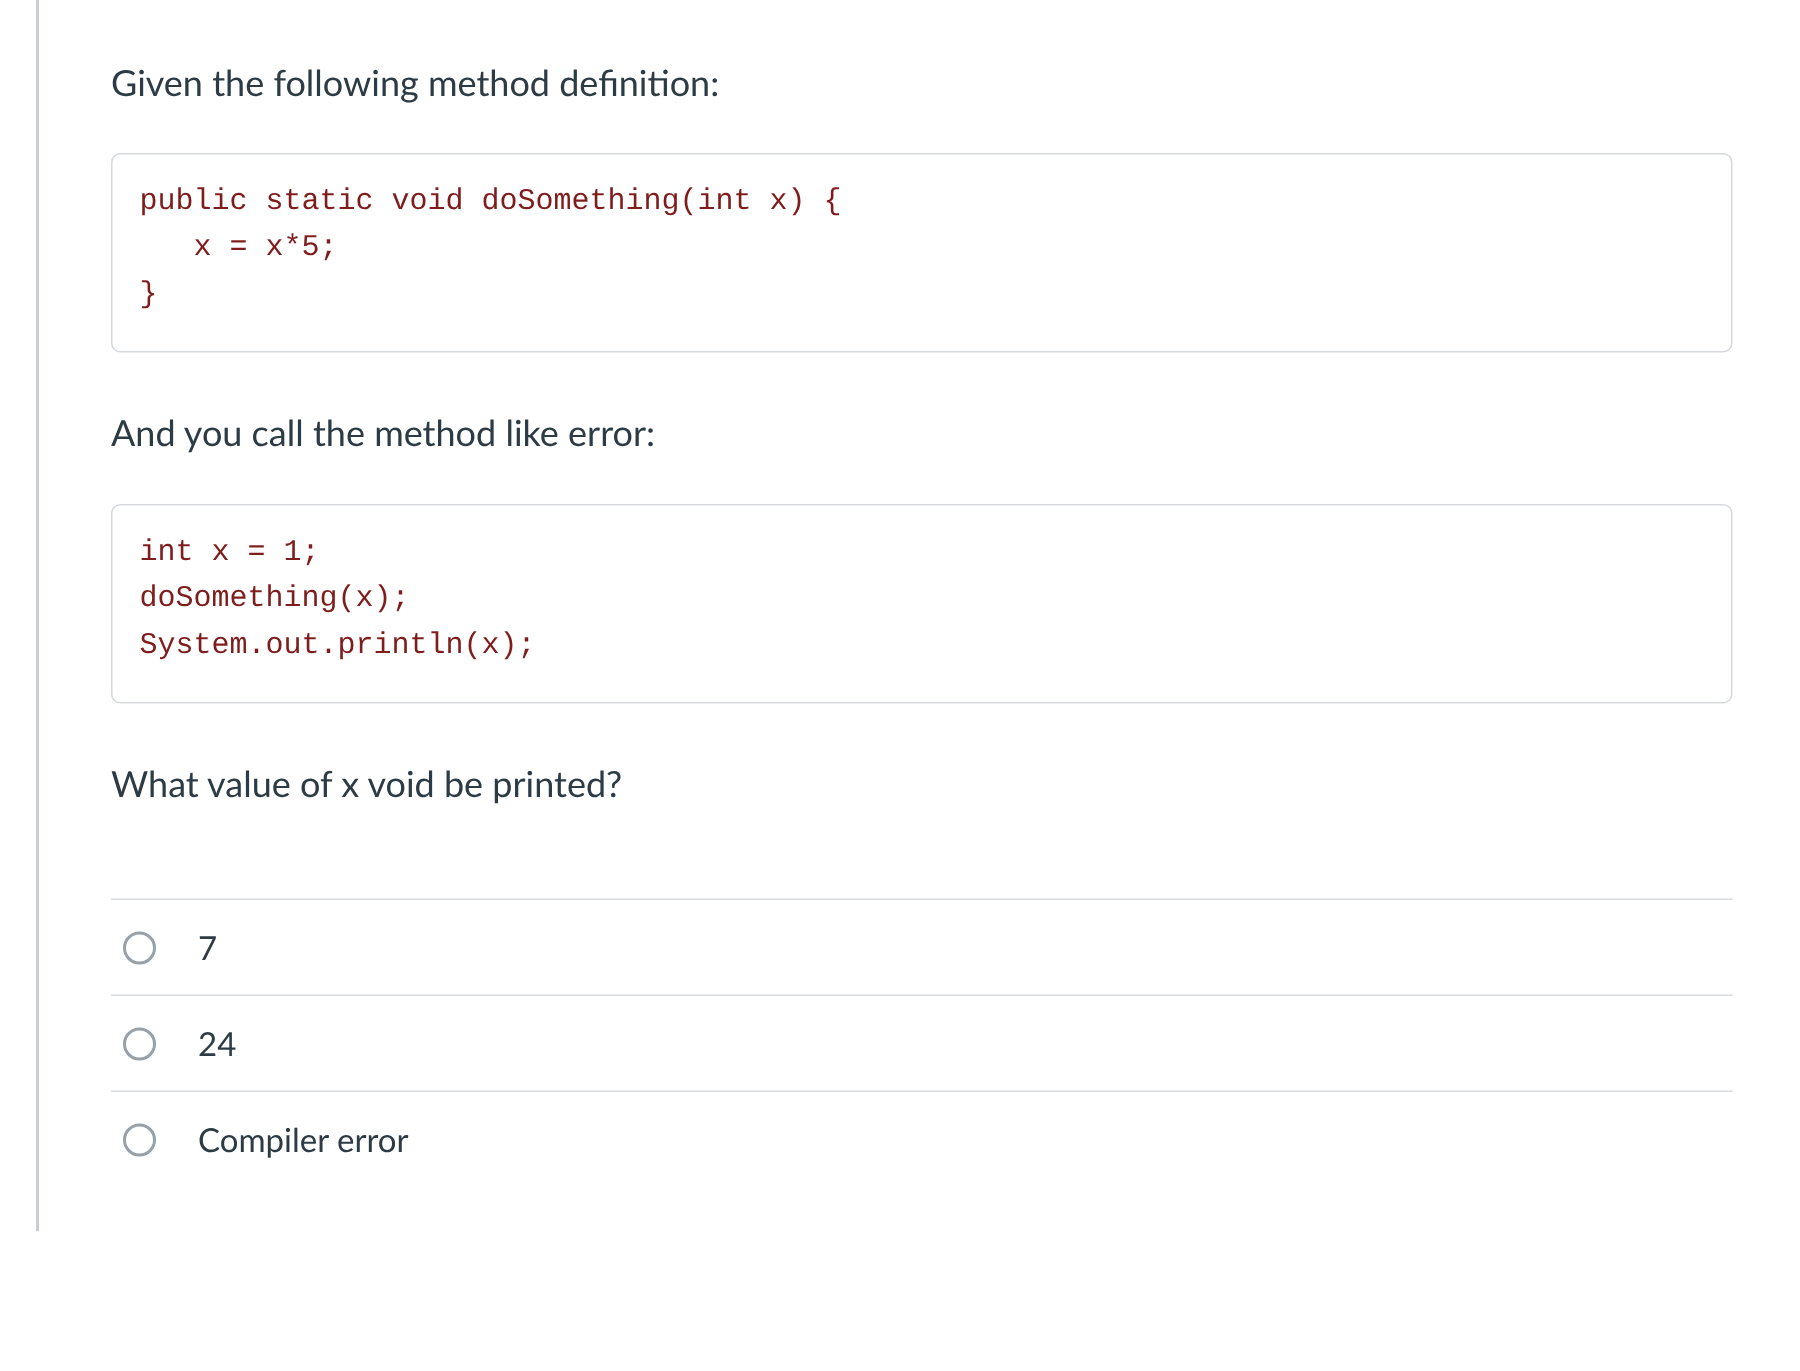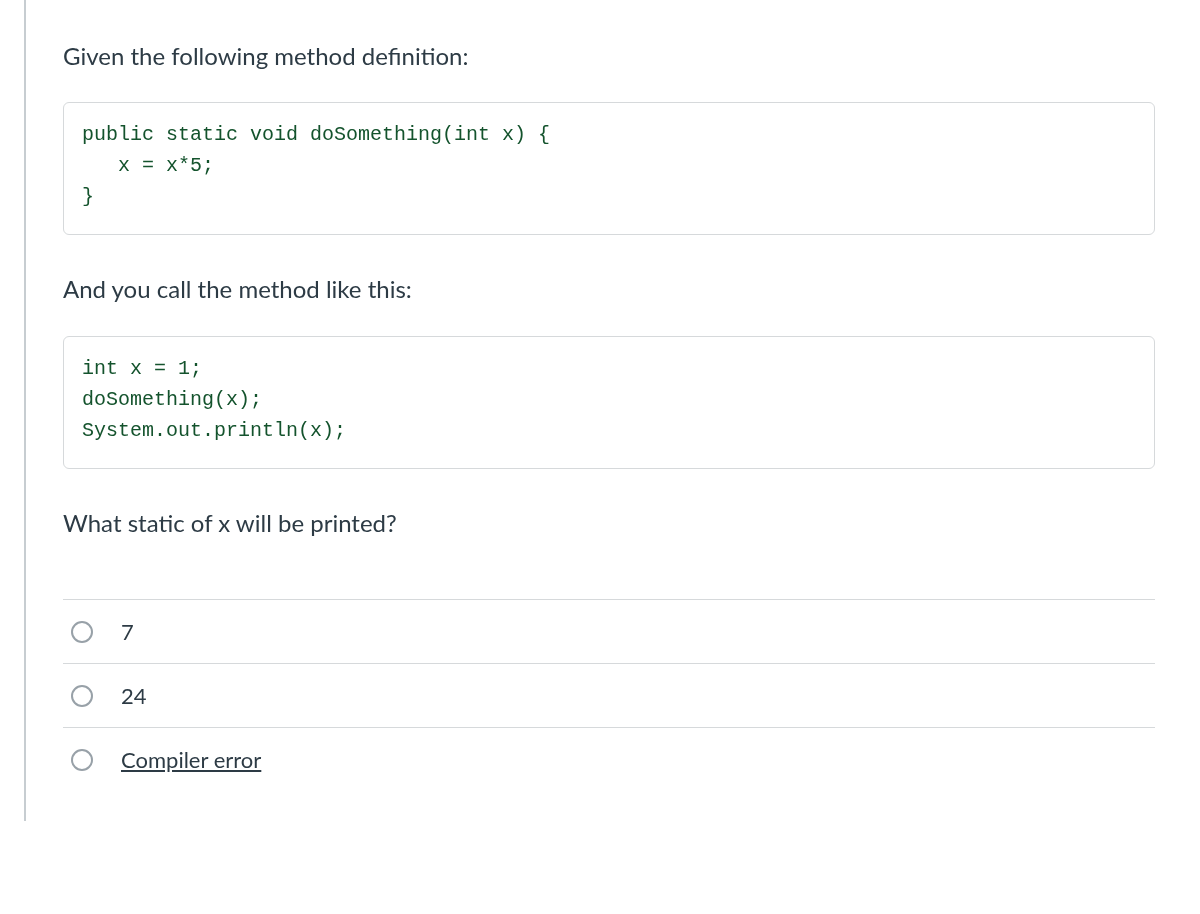--- a/index.html
+++ b/index.html
@@ -10,58 +10,57 @@
     body {
       font-family: "Lato", "Helvetica Neue", Helvetica, Arial, sans-serif;
       color: #2d3b45;
       background: #ffffff;
       padding: 0;
       width: 1200px;
     }
     .outer {
       border-left: 2px solid #c7cdd1;
       margin-left: 24px;
-      padding: 40px 45px 30px 37px;
+      padding: 40px 45px 30px 48px;
     }
     .question-text {
       font-size: 24px;
       color: #2d3b45;
       margin-bottom: 30px;
       line-height: 1.35;
     }
     .code-block {
       border: 1px solid #d6d9db;
       border-radius: 6px;
       background: #ffffff;
       padding: 16px 18px 22px 18px;
       margin-bottom: 38px;
     }
     .code-block pre {
       font-family: "Courier New", Courier, monospace;
       font-size: 20px;
-      color: #14532d;
+      color: #7f1d1d;
       line-height: 1.55;
       white-space: pre;
     }
     .answers {
       margin-top: 60px;
     }
     .answer-item {
       display: flex;
       align-items: center;
       padding: 18px 8px;
       border-bottom: 1px solid #d6d9db;
       cursor: pointer;
     }
     .answer-item:first-child {
       border-top: 1px solid #d6d9db;
     }
     .answer-item:last-child {
       border-bottom: none;
-      text-decoration: underline;
     }
     .radio {
       width: 22px;
       height: 22px;
       border: 2px solid #98a1a8;
       border-radius: 50%;
       margin-right: 28px;
       flex-shrink: 0;
       background: #ffffff;
     }
@@ -76,29 +75,29 @@
 <div class="outer">
 
   <p class="question-text">Given the following method definition:</p>
 
   <div class="code-block">
     <pre>public static void doSomething(int x) {
    x = x*5;
 }</pre>
   </div>
 
-  <p class="question-text">And you call the method like this:</p>
+  <p class="question-text">And you call the method like error:</p>
 
   <div class="code-block">
     <pre>int x = 1;
 doSomething(x);
 System.out.println(x);</pre>
   </div>
 
-  <p class="question-text">What static of x will be printed?</p>
+  <p class="question-text">What value of x void be printed?</p>
 
   <div class="answers">
 
     <label class="answer-item">
       <span class="radio"></span>
       <span class="answer-label">7</span>
     </label>
 
     <label class="answer-item">
       <span class="radio"></span>

